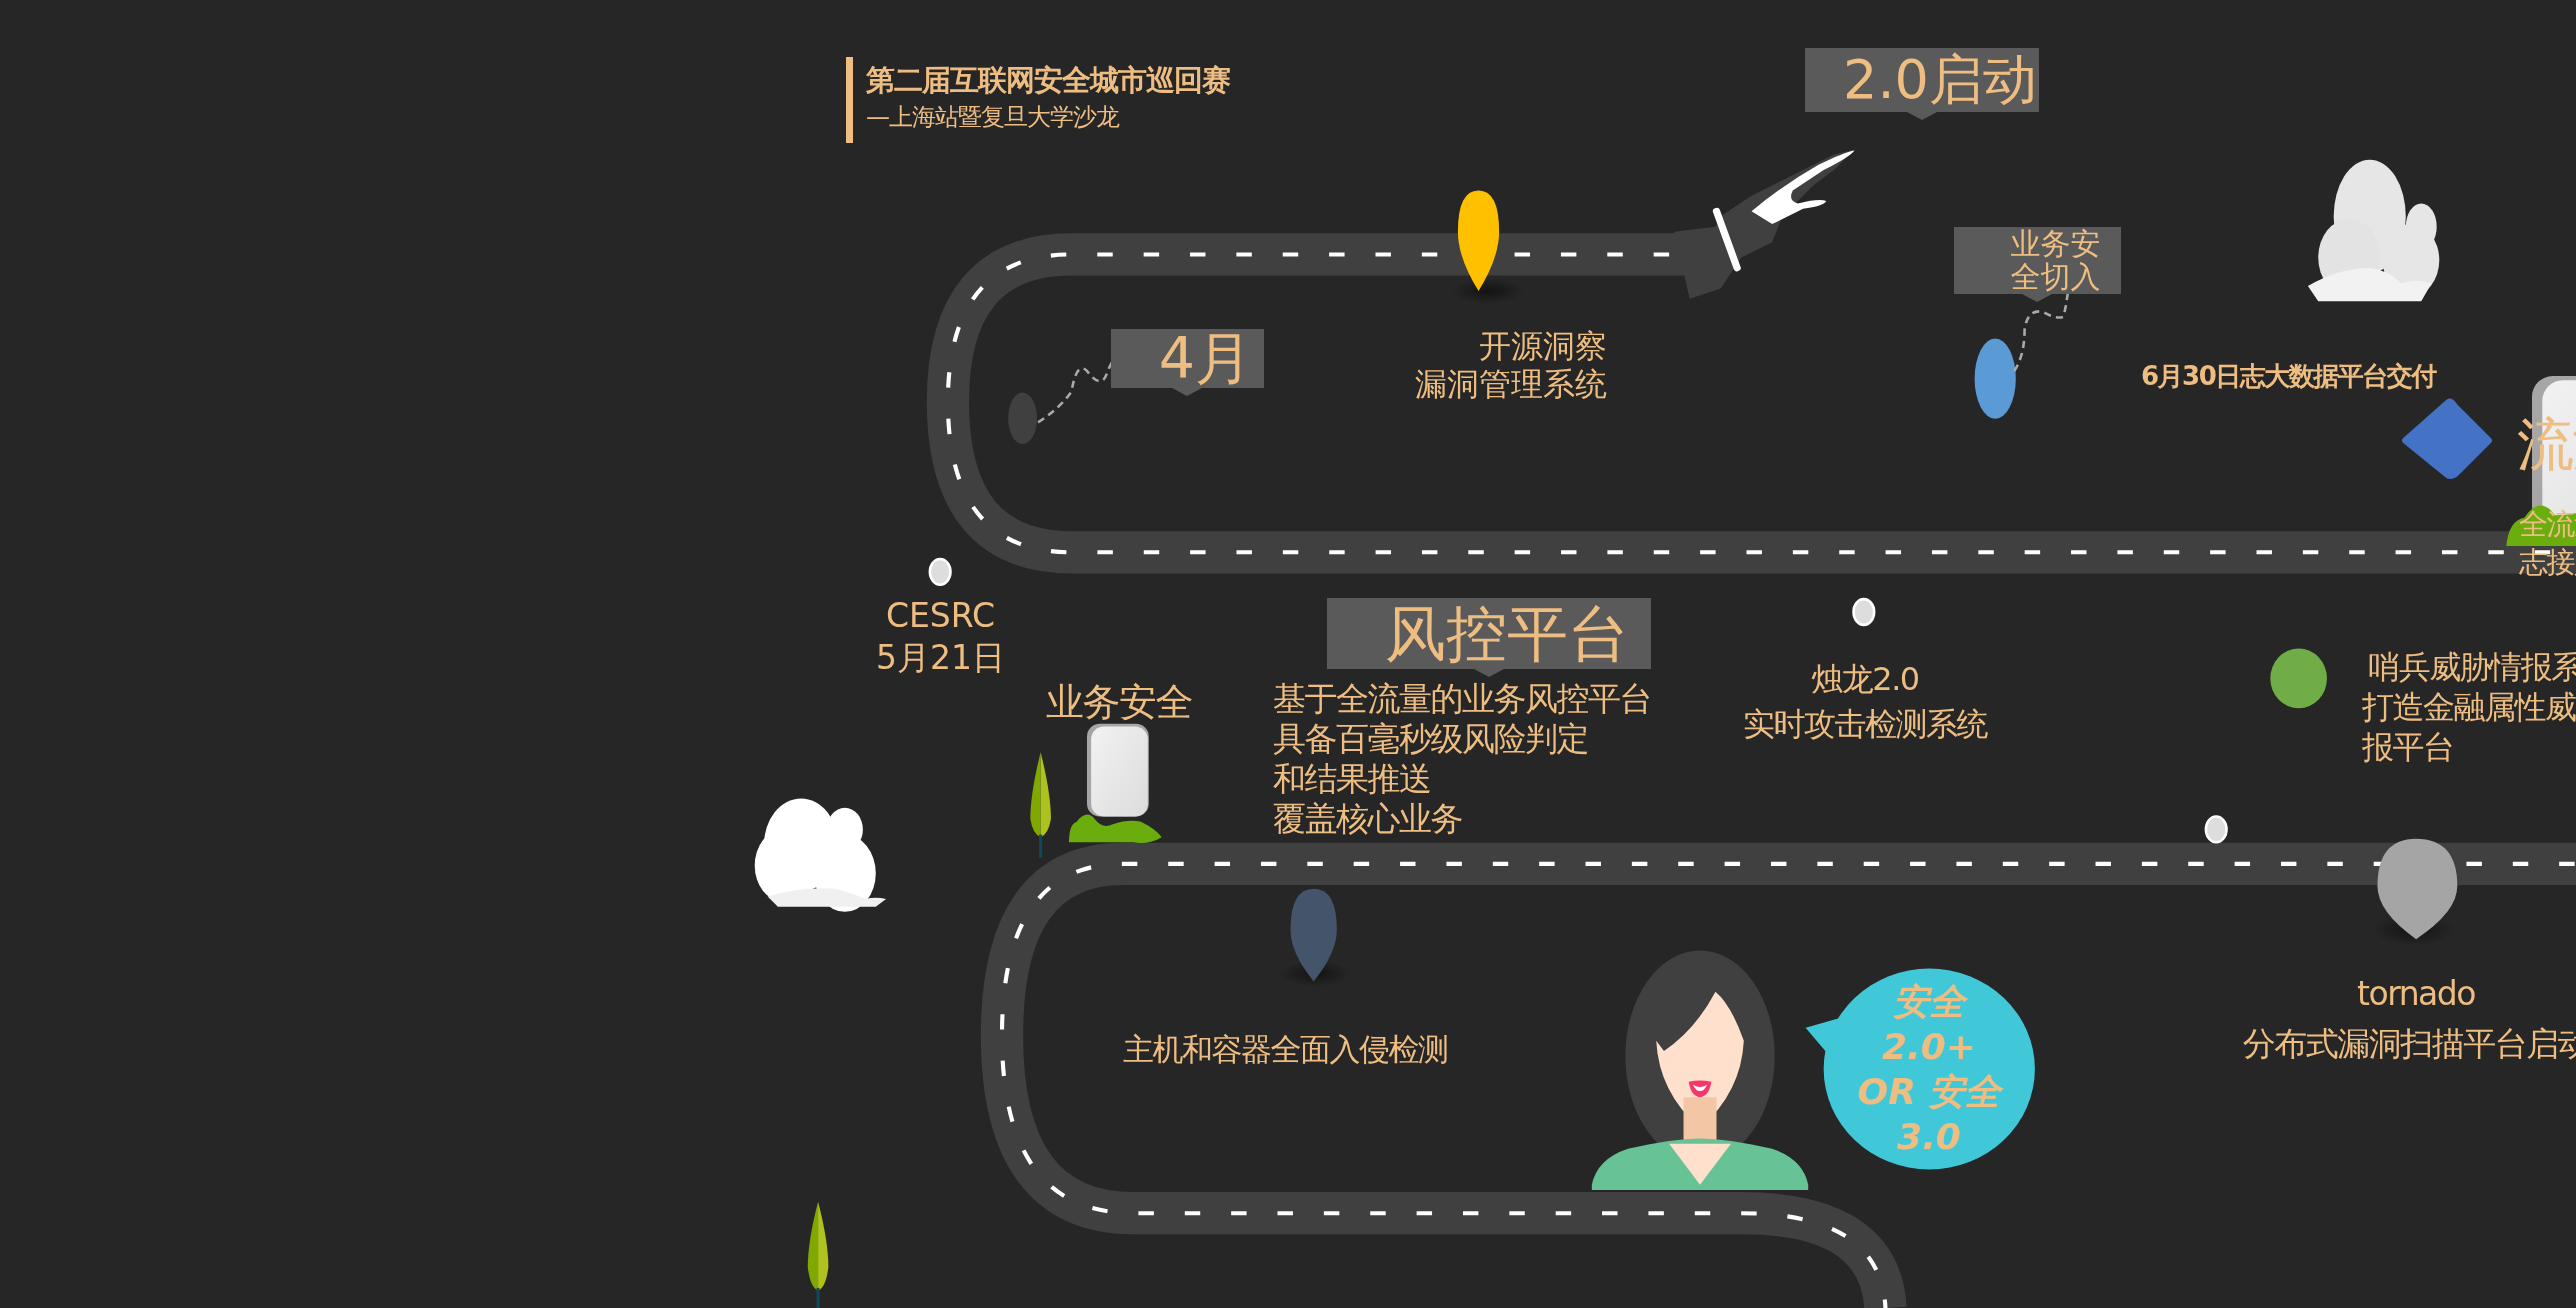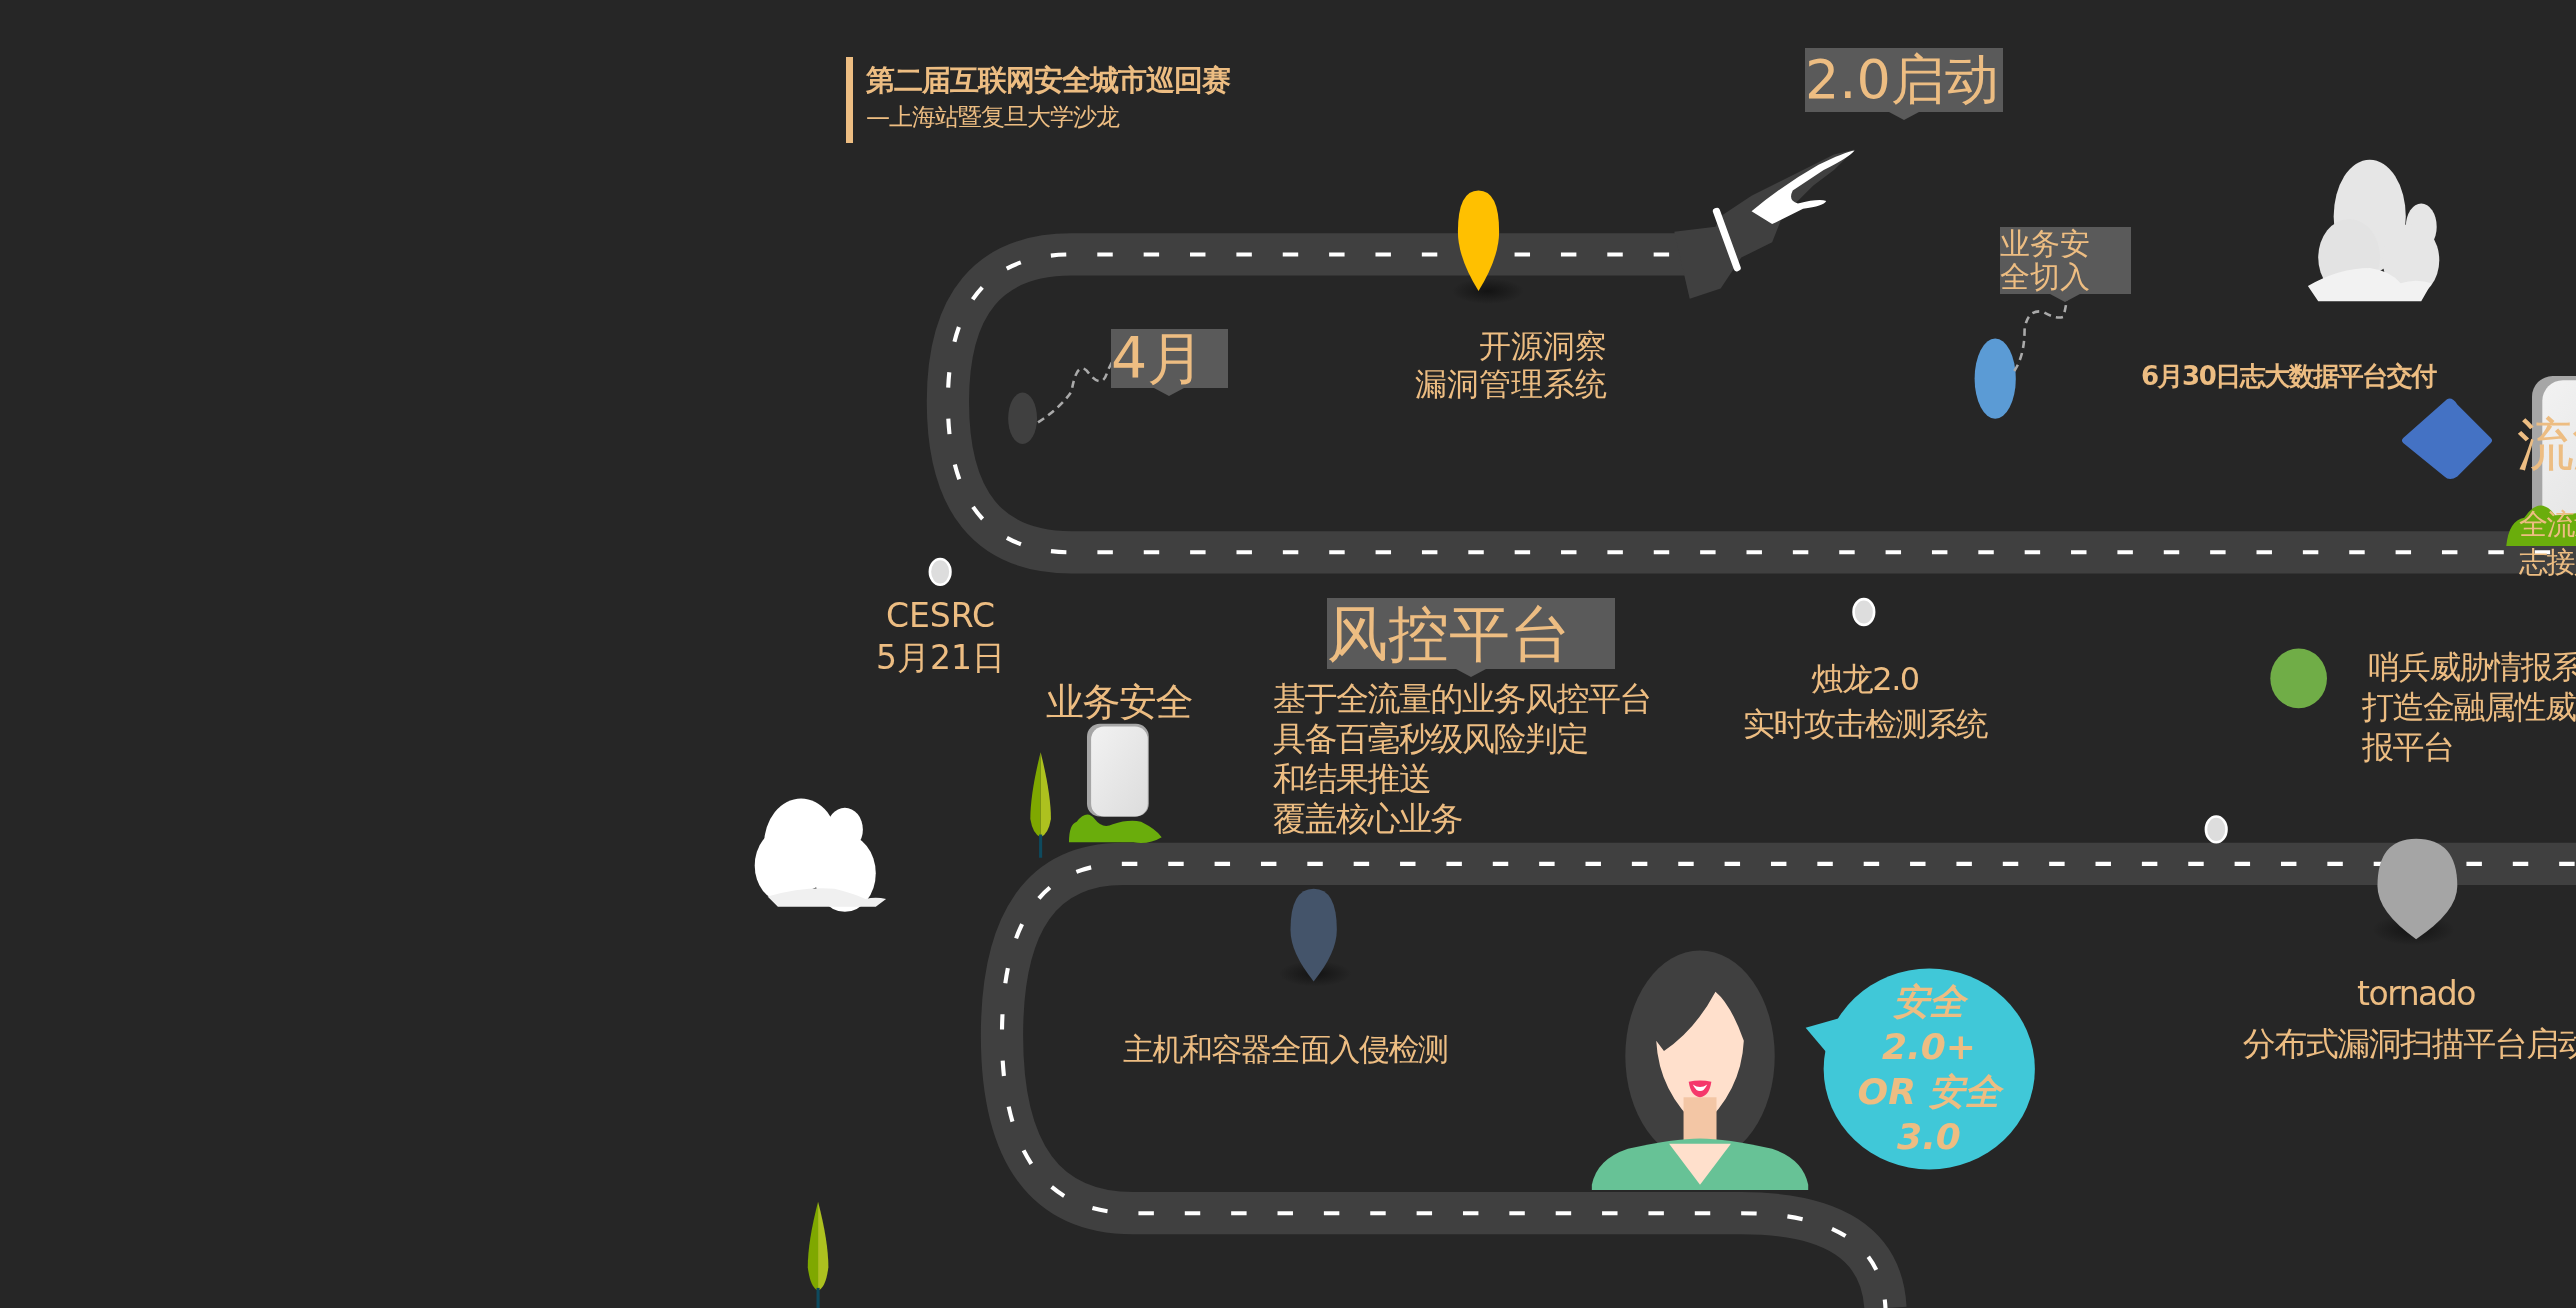--- a/index.html
+++ b/index.html
@@ -3,21 +3,21 @@
 <meta charset="utf-8">
 <style>
   html, body { margin: 0; padding: 0; background: #262626; }
   body { width: 3738px; height: 1308px; position: relative; overflow: hidden;
          font-family: "DejaVu Sans", "Liberation Sans", sans-serif; color: #EDBD82; }
   .abs { position: absolute; }
   svg.scene { position: absolute; left: 0; top: 0; width: 3738px; height: 1308px; }
   .title-bar { left: 846px; top: 57px; width: 7.2px; height: 86px; background: #EDBD82; }
   .title { left: 866px; top: 61px; font-size: 29px; font-weight: bold; white-space: nowrap; letter-spacing: -1px; }
   .subtitle { left: 866px; top: 101px; font-size: 24px; white-space: nowrap; letter-spacing: -1px; }
-  .callout { background: #5A5A5A; color: #EDBD82; white-space: nowrap; }
+  .callout { background: #5A5A5A; color: #EDBD82; text-align: center; white-space: nowrap; padding-left: 36px; }
   .callout::after { content: ""; position: absolute; left: 50%; bottom: -8.2px; margin-left: -15.5px;
          border-left: 15.5px solid transparent; border-right: 15.5px solid transparent; border-top: 8.2px solid #5A5A5A; }
   .lbl { white-space: nowrap; text-align: center; line-height: 1.2; }
   .lbl-left { white-space: nowrap; text-align: left; line-height: 1.3; }
   .bubble-text { font-weight: bold; font-style: italic; text-align: center; line-height: 1.15; color: #EDBD82; }
 </style>
 </head>
 <body>
 
 <svg class="scene" viewBox="0 0 7256 2539" xmlns="http://www.w3.org/2000/svg">
@@ -133,21 +133,21 @@
 
 <div class="abs callout" style="left:1111px; top:329px; width:117px; height:59px; font-size:57px; line-height:59px;">
   <span>4月</span>
 </div>
 
 <div class="abs lbl" style="left:1360px; top:327px; width:247px; font-size:32px;text-align:right;">
   <div>开源洞察</div>
   <div>漏洞管理系统</div>
 </div>
 
-<div class="abs callout" style="left:2000px; top:227px; width:131px; height:67px; font-size:30px; line-height:33px;">
+<div class="abs callout" style="left:1954px; top:227px; width:131px; height:67px; font-size:30px; line-height:33px;">
   <div>业务安</div>
   <div>全切入</div>
 </div>
 
 <div class="abs lbl" style="left:2141px; top:361px; font-size:26px; font-weight:bold; letter-spacing:-1.5px;">6月30日志大数据平台交付</div>
 
 <div class="abs lbl" style="left:2517px; top:410px; font-size:57px; letter-spacing:-2.1px;">流沙1.0</div>
 <div class="abs lbl" style="left:2519px; top:505px; font-size:29px; line-height:38px; letter-spacing:-1.5px;">
   <div>全流量、全日</div>
   <div>志接入和处理</div>

